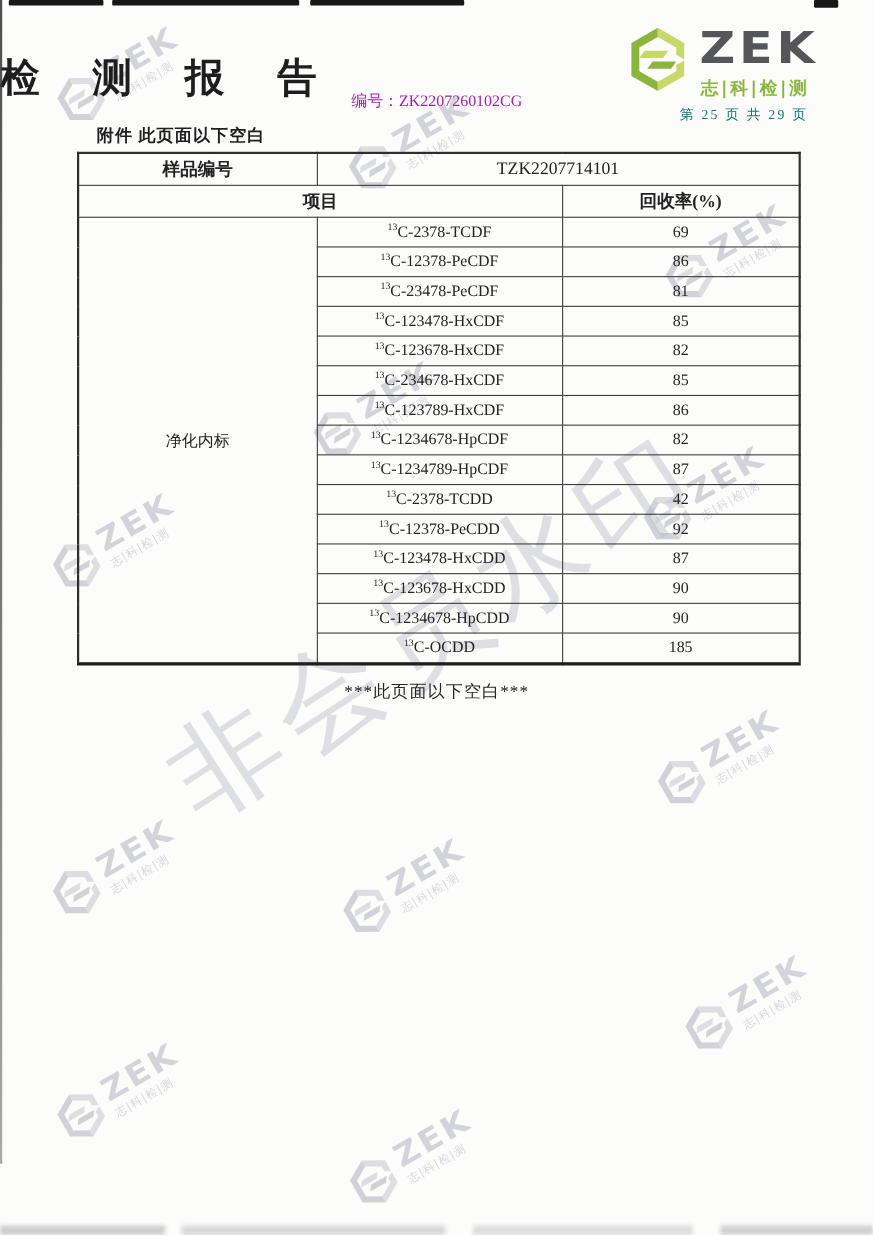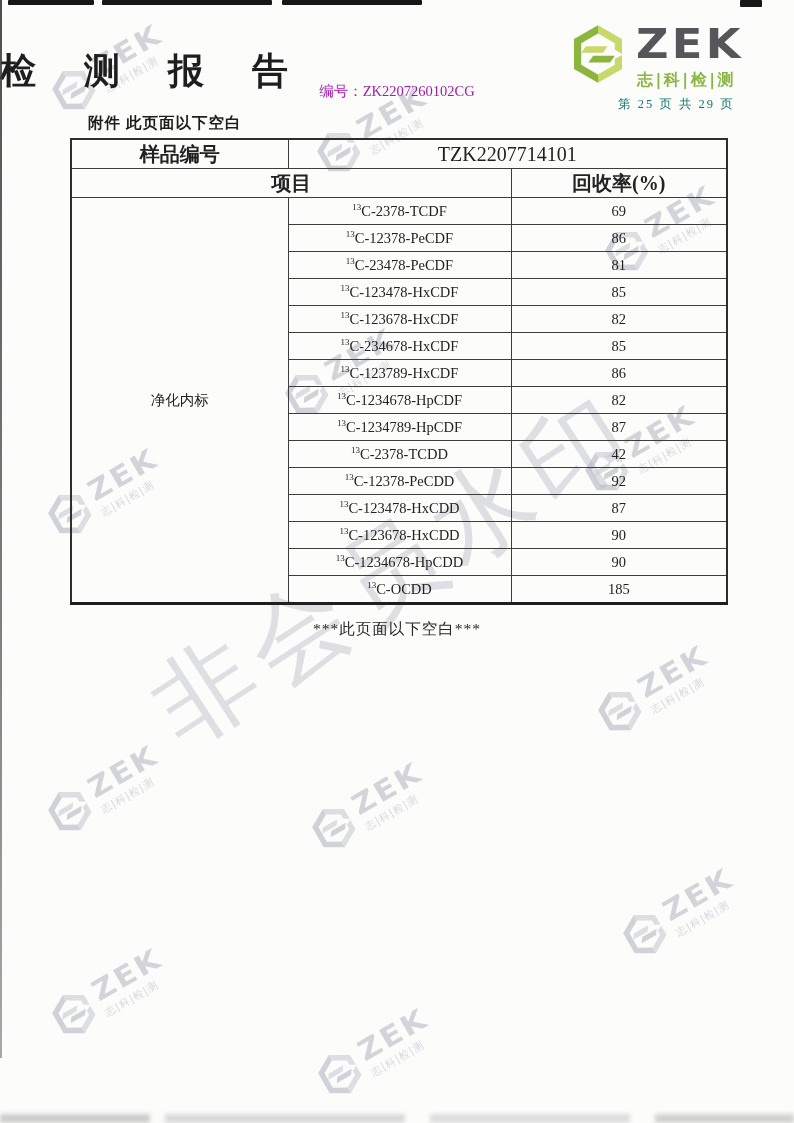--- a/index.html
+++ b/index.html
@@ -38,21 +38,21 @@
   #page-info{position:absolute;left:52px;top:76px;font-size:12.5px;
       letter-spacing:2px;color:#0f766e;white-space:nowrap;}
   #attach-heading{position:absolute;left:88px;top:113px;font-size:15.5px;
       font-weight:bold;color:#1e1e1e;letter-spacing:1px;}
   
   #tbl{position:absolute;left:70px;top:138px;border-collapse:collapse;
       table-layout:fixed;width:656px;}
   #tbl td{border:1px solid #3d3d3d;text-align:center;vertical-align:middle;
       font-size:14.5px;color:#222;padding:0;overflow:hidden;}
   #tbl{border:2px solid #2e2e2e;border-bottom:3px solid #1f1f1f;}
-  #tbl .hrow td{height:28px;font-weight:bold;font-size:20px;}
+  #tbl .hrow td{height:28px;font-weight:bold;font-size:16px;}
   #tbl .hrow .plain{font-weight:normal;}
   #tbl .drow td{height:26px;}
   #tbl td sup{font-size:9px;vertical-align:super;line-height:0;margin-top:24px;}
   #blank-note{position:absolute;left:0;top:619px;width:794px;text-align:center;
       font-size:15.5px;color:#262626;letter-spacing:1px;}
   
   #artifacts{z-index:3;pointer-events:none;}
   .top-dash{position:absolute;top:0;height:5px;background:#171717;border-radius:1px;}
   #left-line{position:absolute;left:0;top:0;width:2px;height:1058px;
       background:linear-gradient(#303030,#6a6a6a 60%,#9a9a9a);opacity:.85;}

